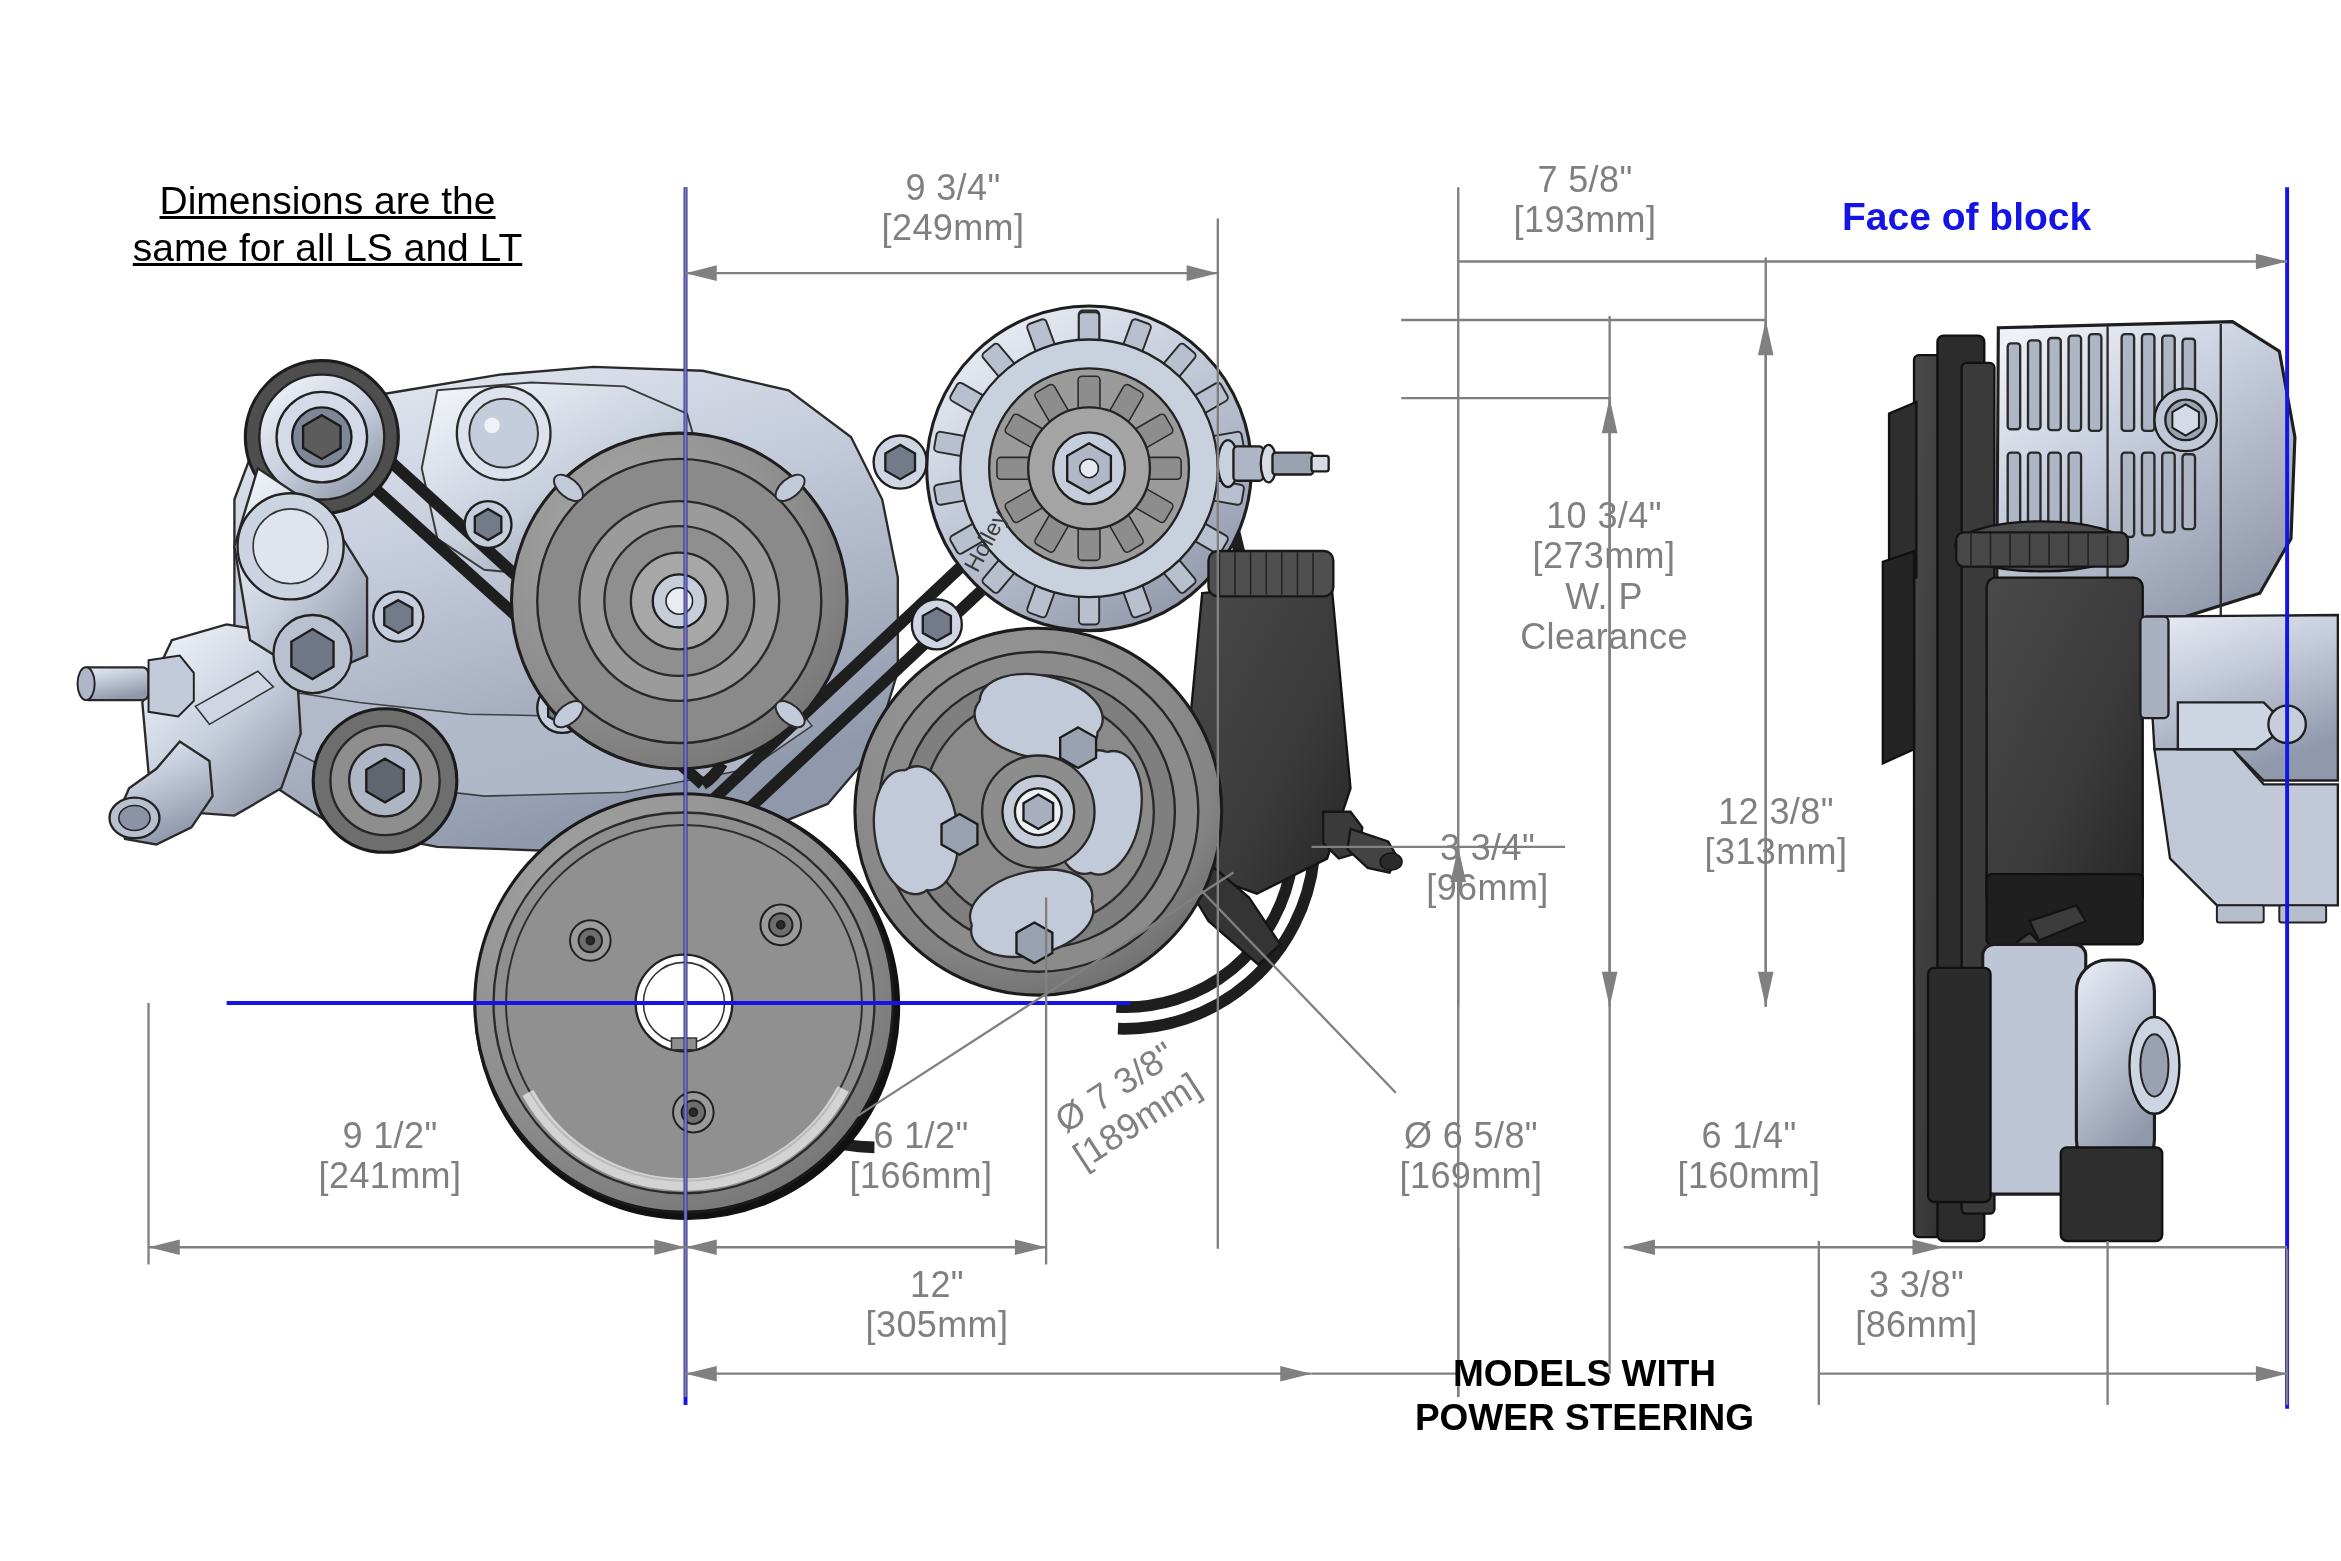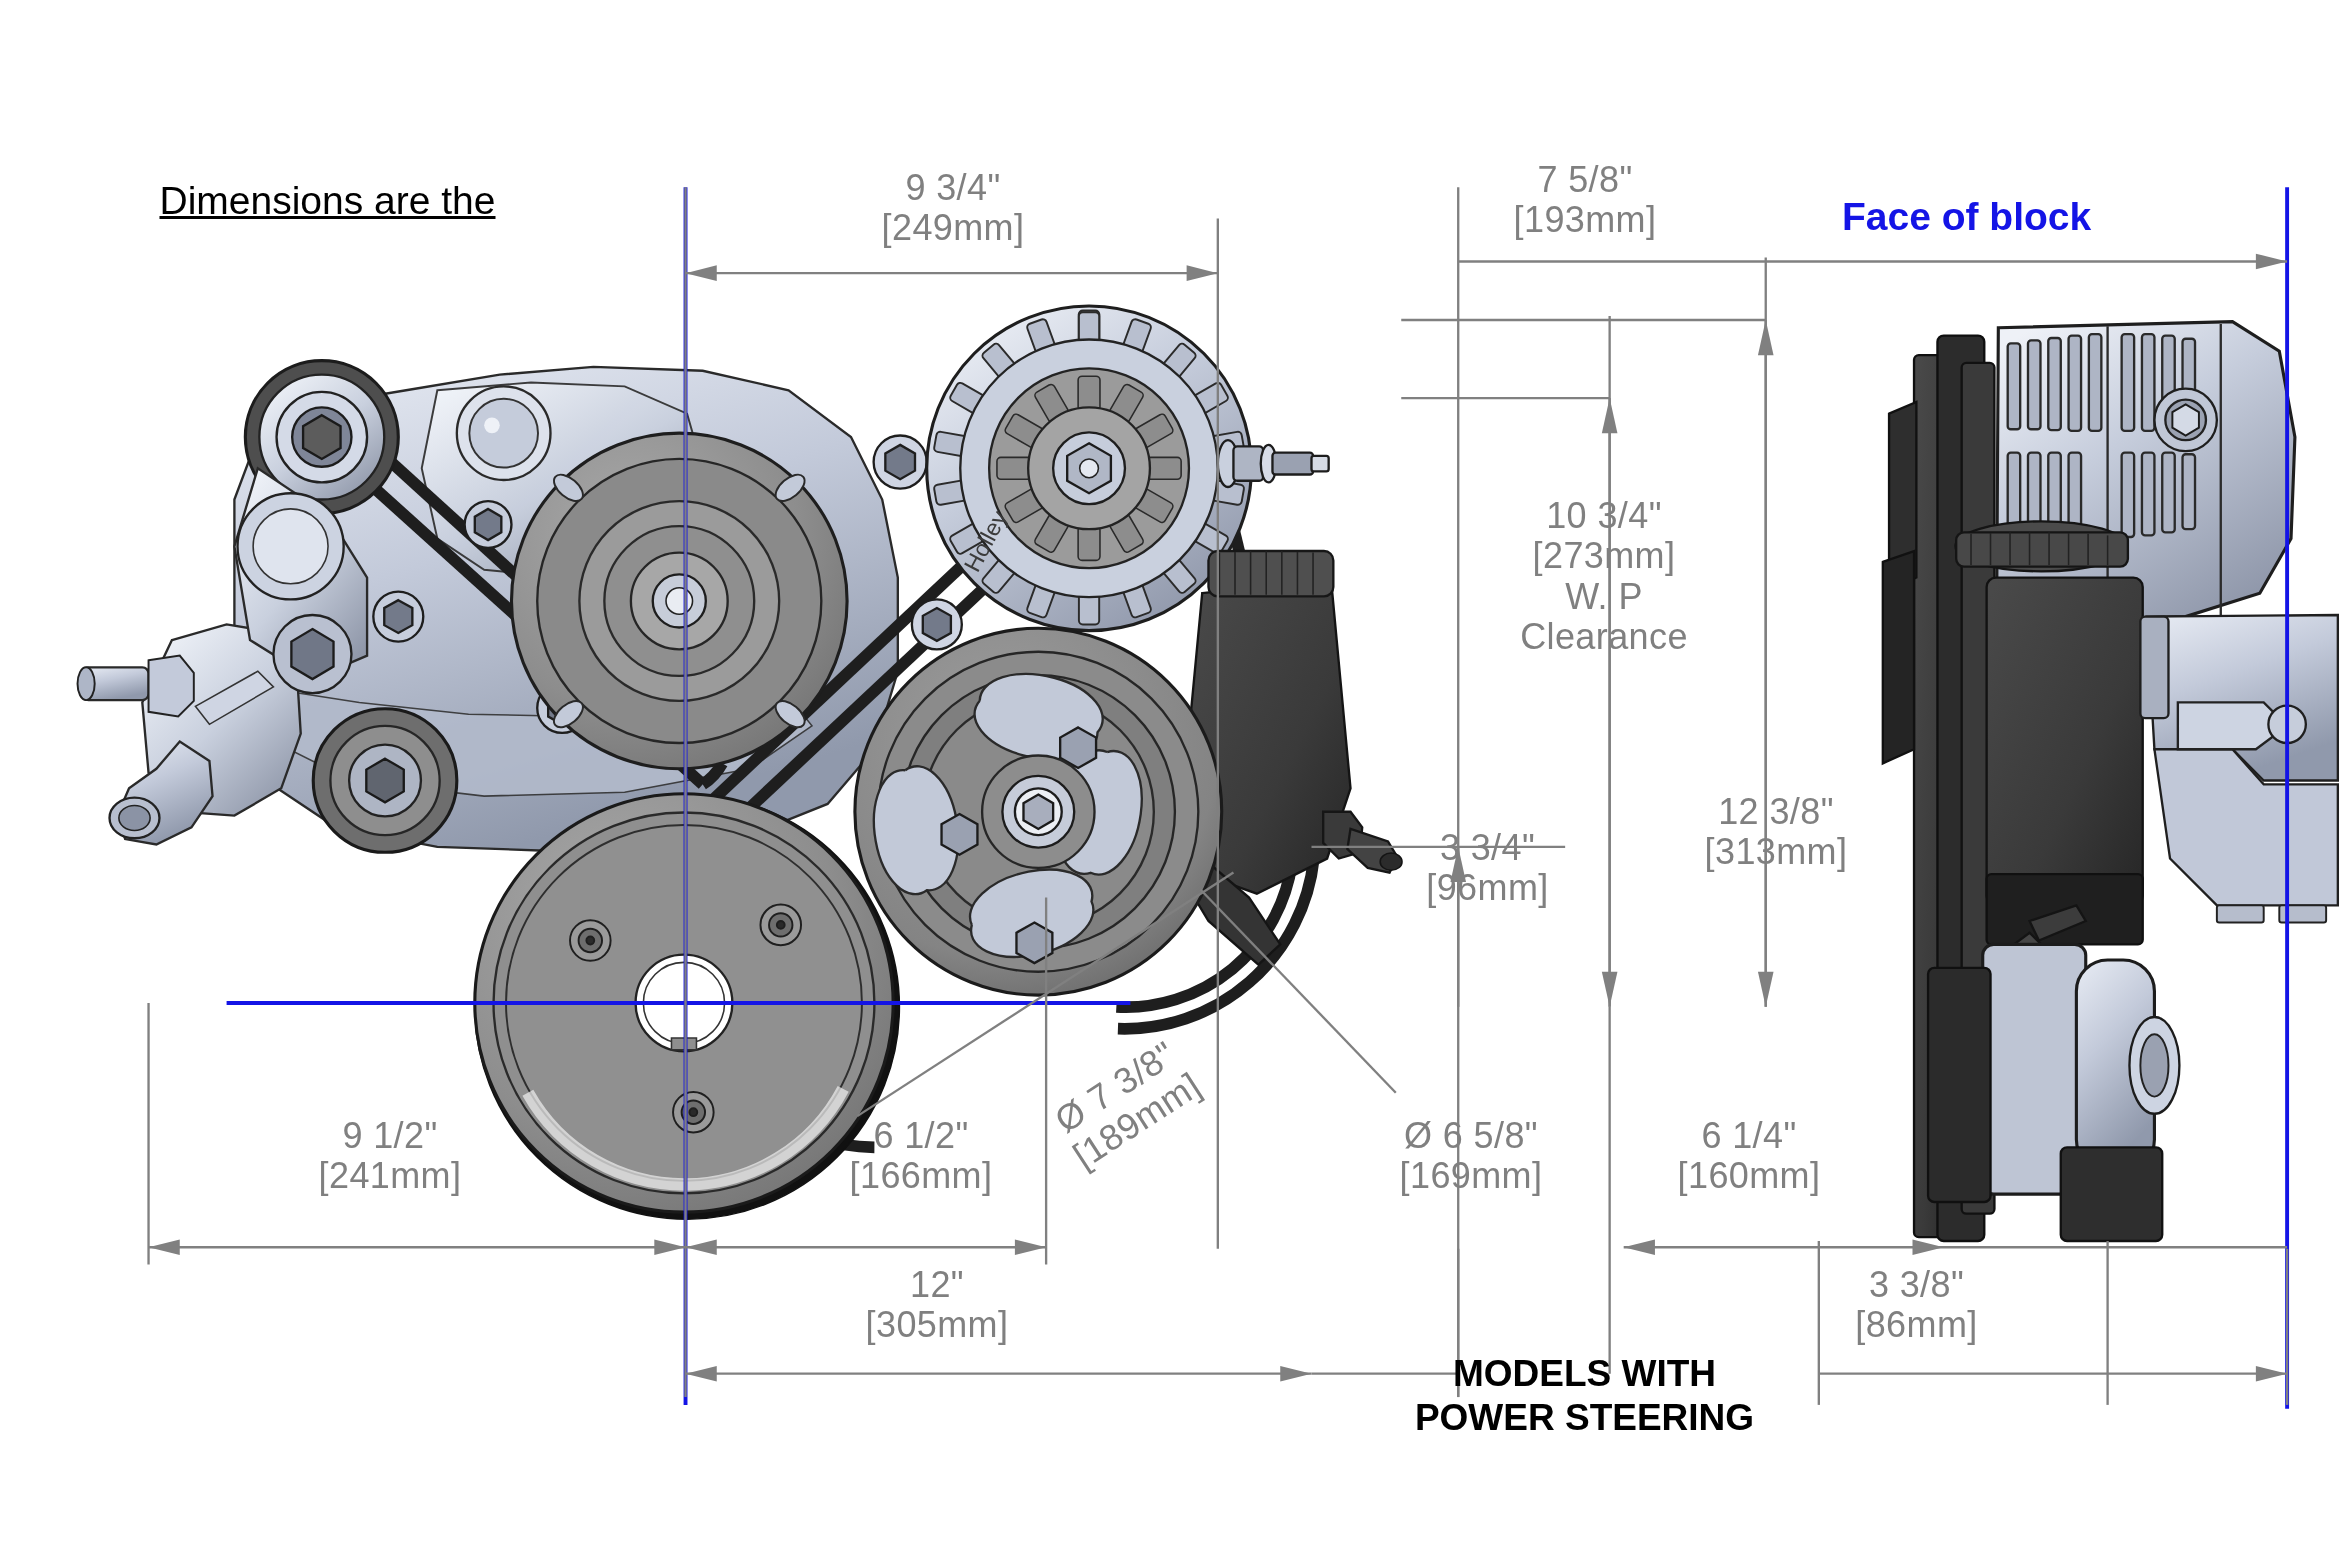--- a/index.html
+++ b/index.html
@@ -416,20 +416,21 @@
       <polygon points="2080,1598 2120,1588 2120,1608" fill="#808080" stroke="none"></polygon>
       <polygon points="2490,1598 2450,1588 2450,1608" fill="#808080" stroke="none"></polygon>
 
       <line x1="2330" y1="1760" x2="2930" y2="1760"></line>
       <polygon points="2930,1760 2890,1750 2890,1770" fill="#808080" stroke="none"></polygon>
     </g>
   </svg>
 
   <div class="note" style="left:109px;top:178px;width:437px;text-decoration:underline;">
     <div>Dimensions are the</div>
+    <div>same for all LS and LT</div>
   </div>
 
   <div class="dimtext" style="left:828px;top:168px;width:250px;">
     <span>9 3/4"</span>
     <span class="mm">[249mm]</span>
   </div>
 
   <div class="dimtext" style="left:1460px;top:160px;width:250px;">
     <span>7 5/8"</span>
     <span class="mm">[193mm]</span>

